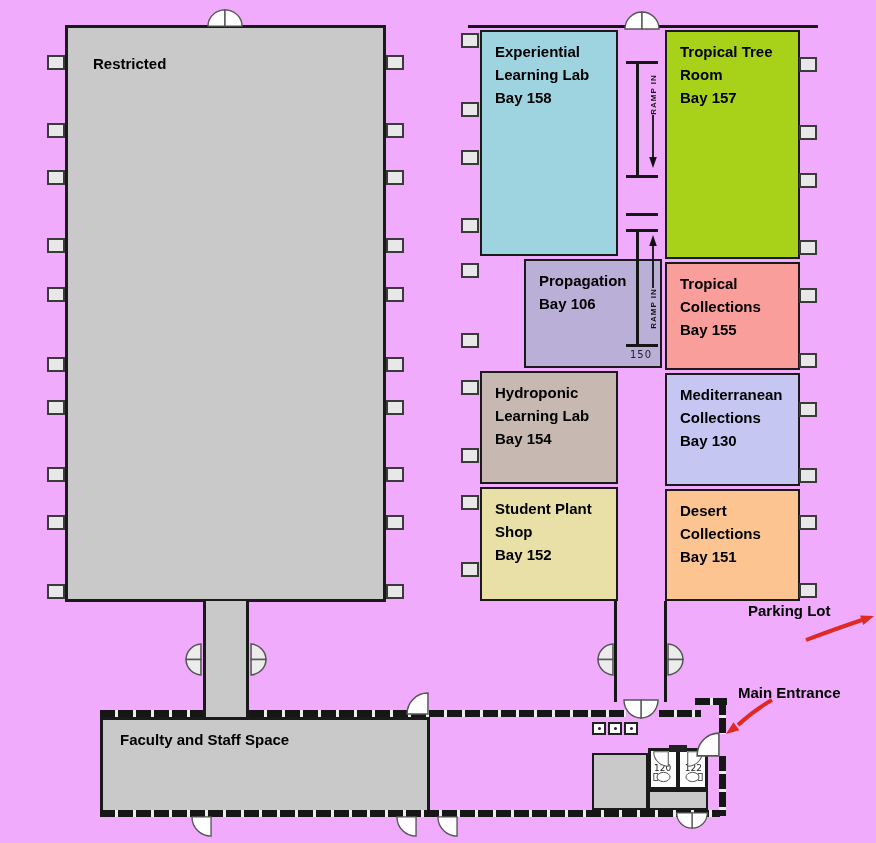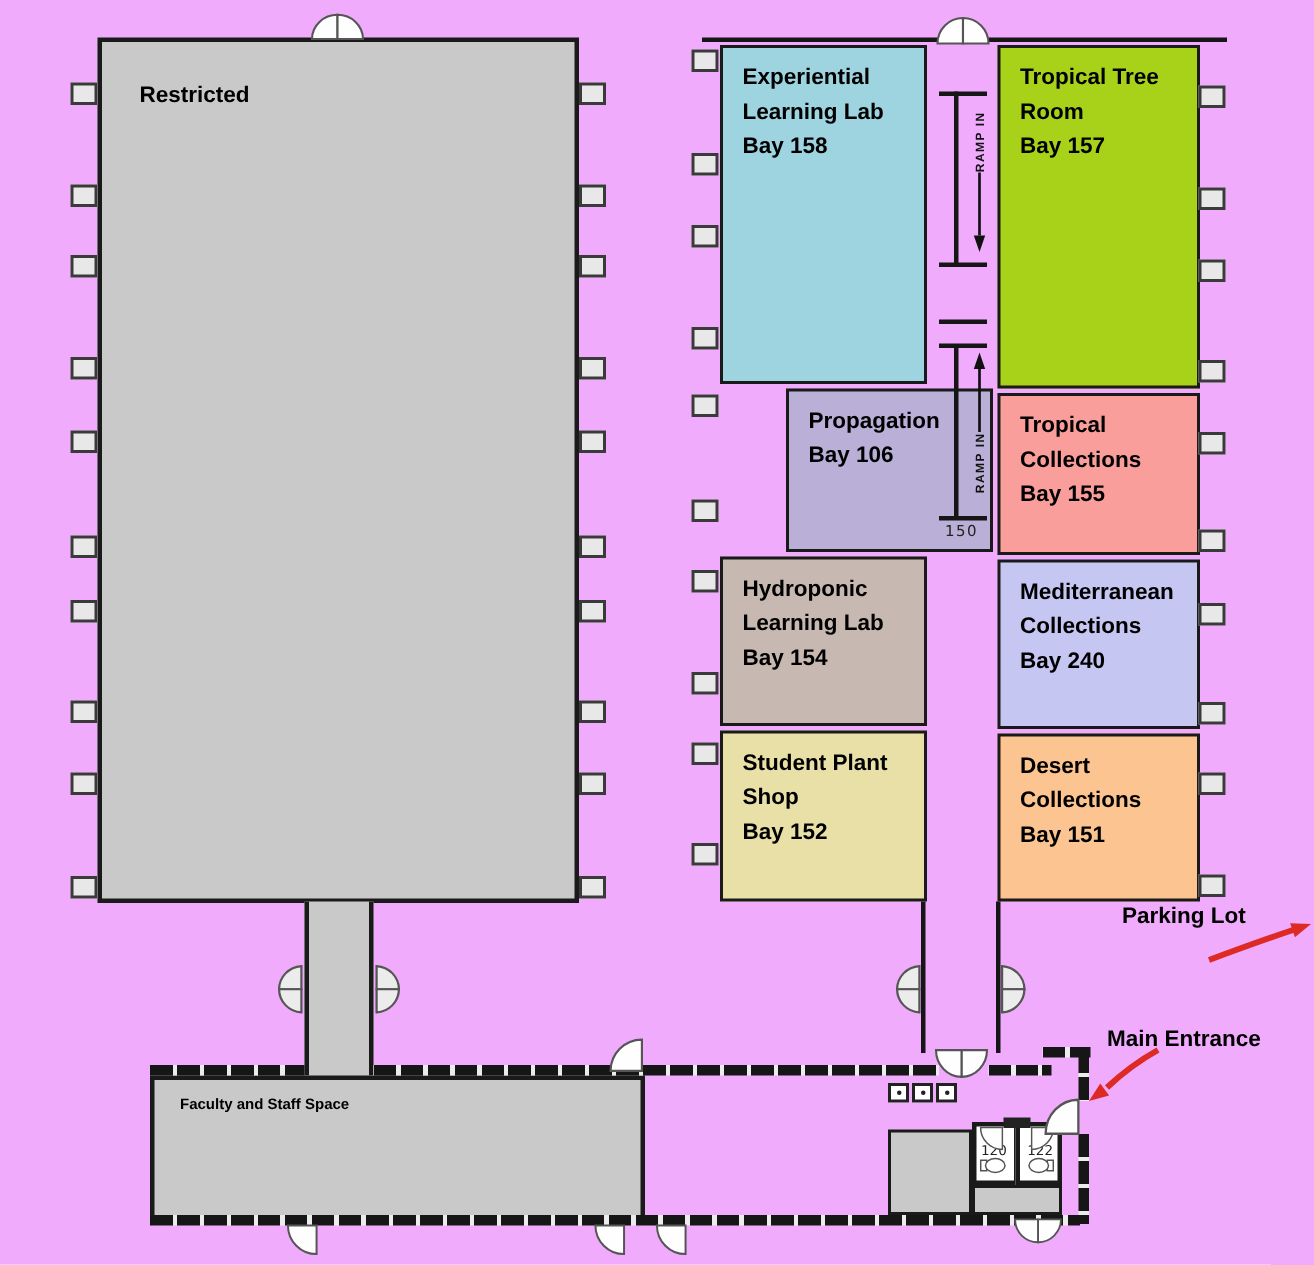--- a/index.html
+++ b/index.html
@@ -2,21 +2,21 @@
 <html><head>
 <meta charset="utf-8">
 <style>
   * { box-sizing: border-box; margin: 0; padding: 0; }
   body { background: #fff; font-family: "Liberation Sans", sans-serif; }
   #canvas { position: relative; width: 876px; height: 843px; background: #f0abfc; overflow: hidden; }
   .abs  { position: absolute; }
   .room { position: absolute; border: 2px solid #1a1a1a; }
   .blabel { font-weight: bold; font-size: 15px; color: #000; line-height: 23px; padding: 8px 0 0 13px; }
   .blabel2 { font-weight: bold; font-size: 15px; color: #000; line-height: 28px; padding: 22px 0 0 25px; }
-  .flabel { font-weight: bold; font-size: 10px; color: #000; padding: 11px 0 0 17px; }
+  .flabel { font-weight: bold; font-size: 15px; color: #000; padding: 11px 0 0 17px; }
   .annot { position: absolute; font-weight: bold; font-size: 15px; color: #000; white-space: nowrap; }
   .wallh { position: absolute; height: 7px;
            background: repeating-linear-gradient(90deg, #161616 0 15px, #ececec 15px 18px); }
   .wallv { position: absolute; width: 7px;
            background: repeating-linear-gradient(180deg, #161616 0 15px, #ececec 15px 18px); }
   .linev { position: absolute; width: 3px; background: #161616; }
   .lineh { position: absolute; height: 3px; background: #161616; }
   .bump  { position: absolute; width: 18px; height: 15px; background: #e8e8e8; border: 2px solid #3a3a3a; }
   .vtext { position: absolute; display: flex; align-items: center; justify-content: center; }
   .vtext span { transform: rotate(-90deg); font-size: 8px; font-weight: bold; letter-spacing: 1px;
@@ -104,21 +104,21 @@
     <div class="blabel">
       <div>Tropical</div>
       <div>Collections</div>
       <div>Bay 155</div>
     </div>
   </div>
   <div class="room" style="left: 665px; top: 373px; width: 135px; height: 113px; background: rgb(198, 198, 242);">
     <div class="blabel">
       <div>Mediterranean</div>
       <div>Collections</div>
-      <div>Bay 240</div>
+      <div>Bay 130</div>
     </div>
   </div>
   <div class="room" style="left: 665px; top: 489px; width: 135px; height: 112px; background: rgb(252, 196, 144);">
     <div class="blabel">
       <div>Desert</div>
       <div>Collections</div>
       <div>Bay 151</div>
     </div>
   </div>
 

